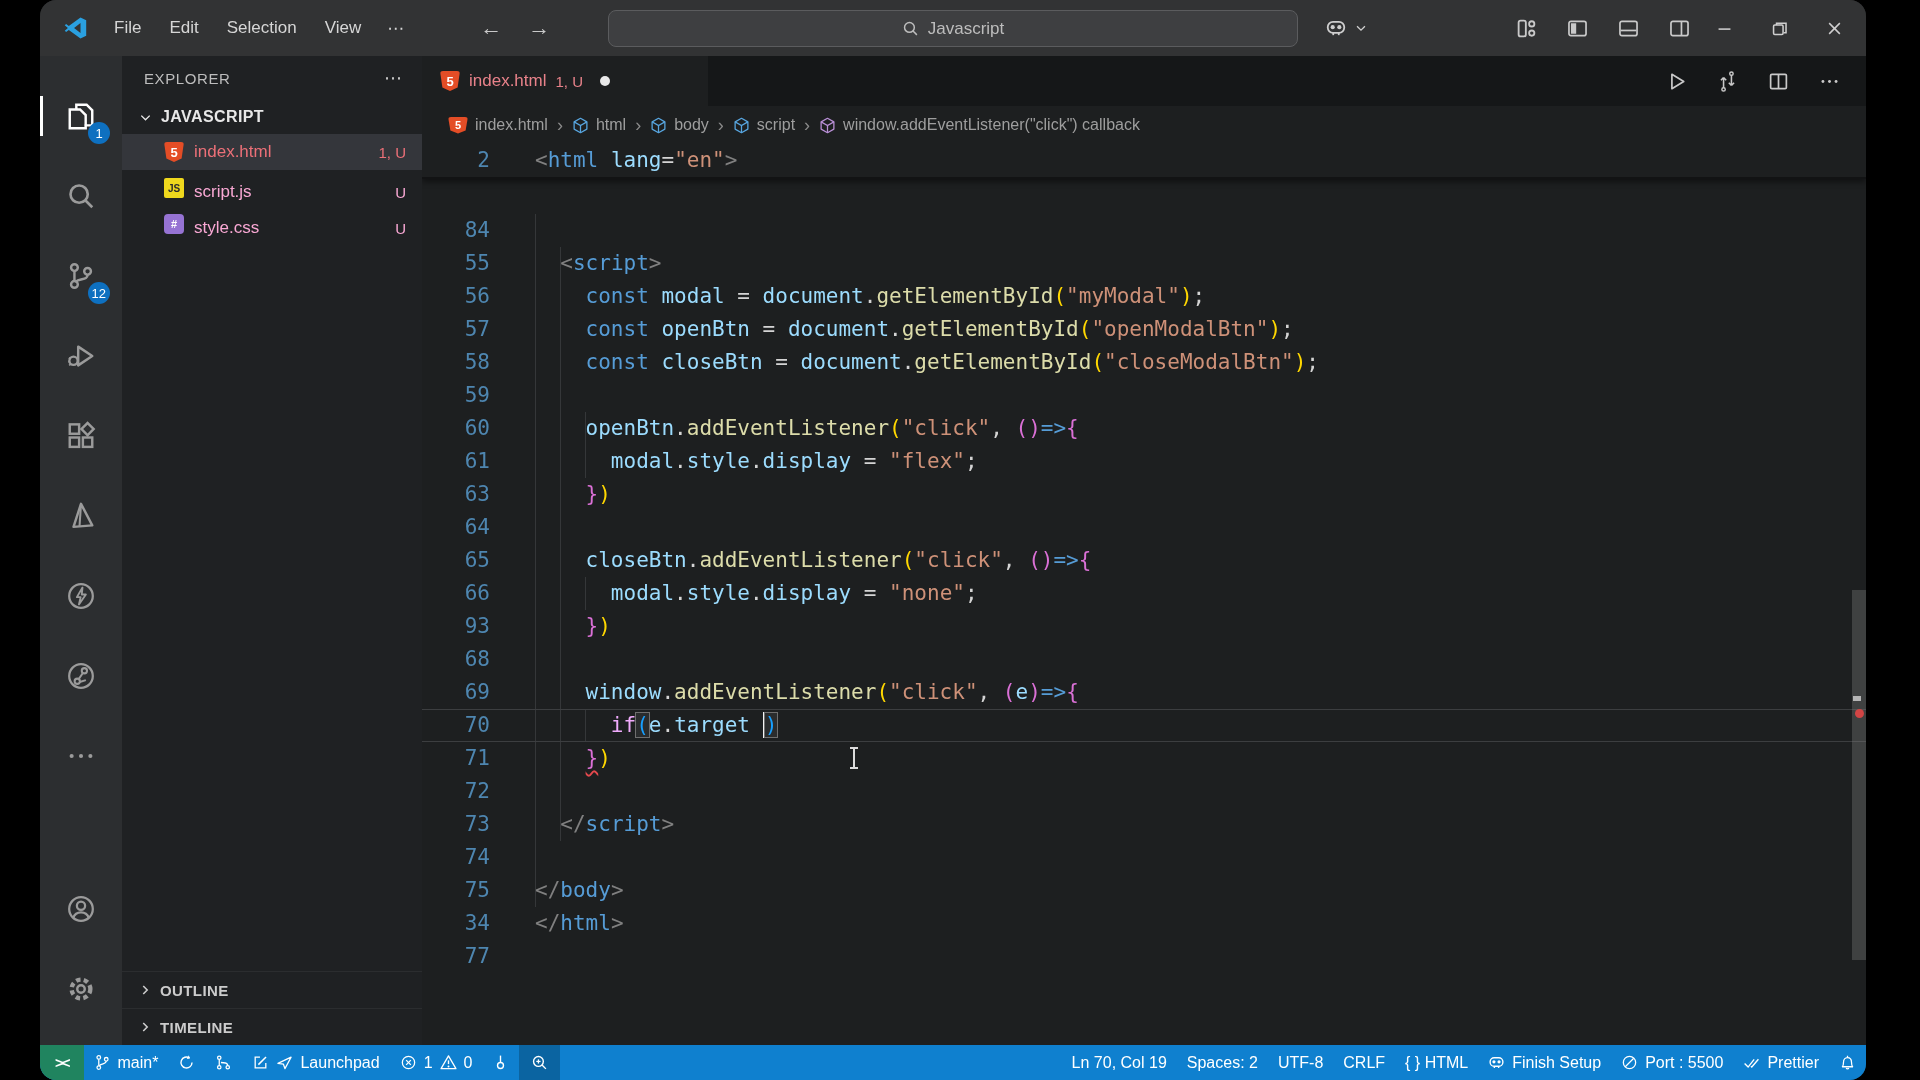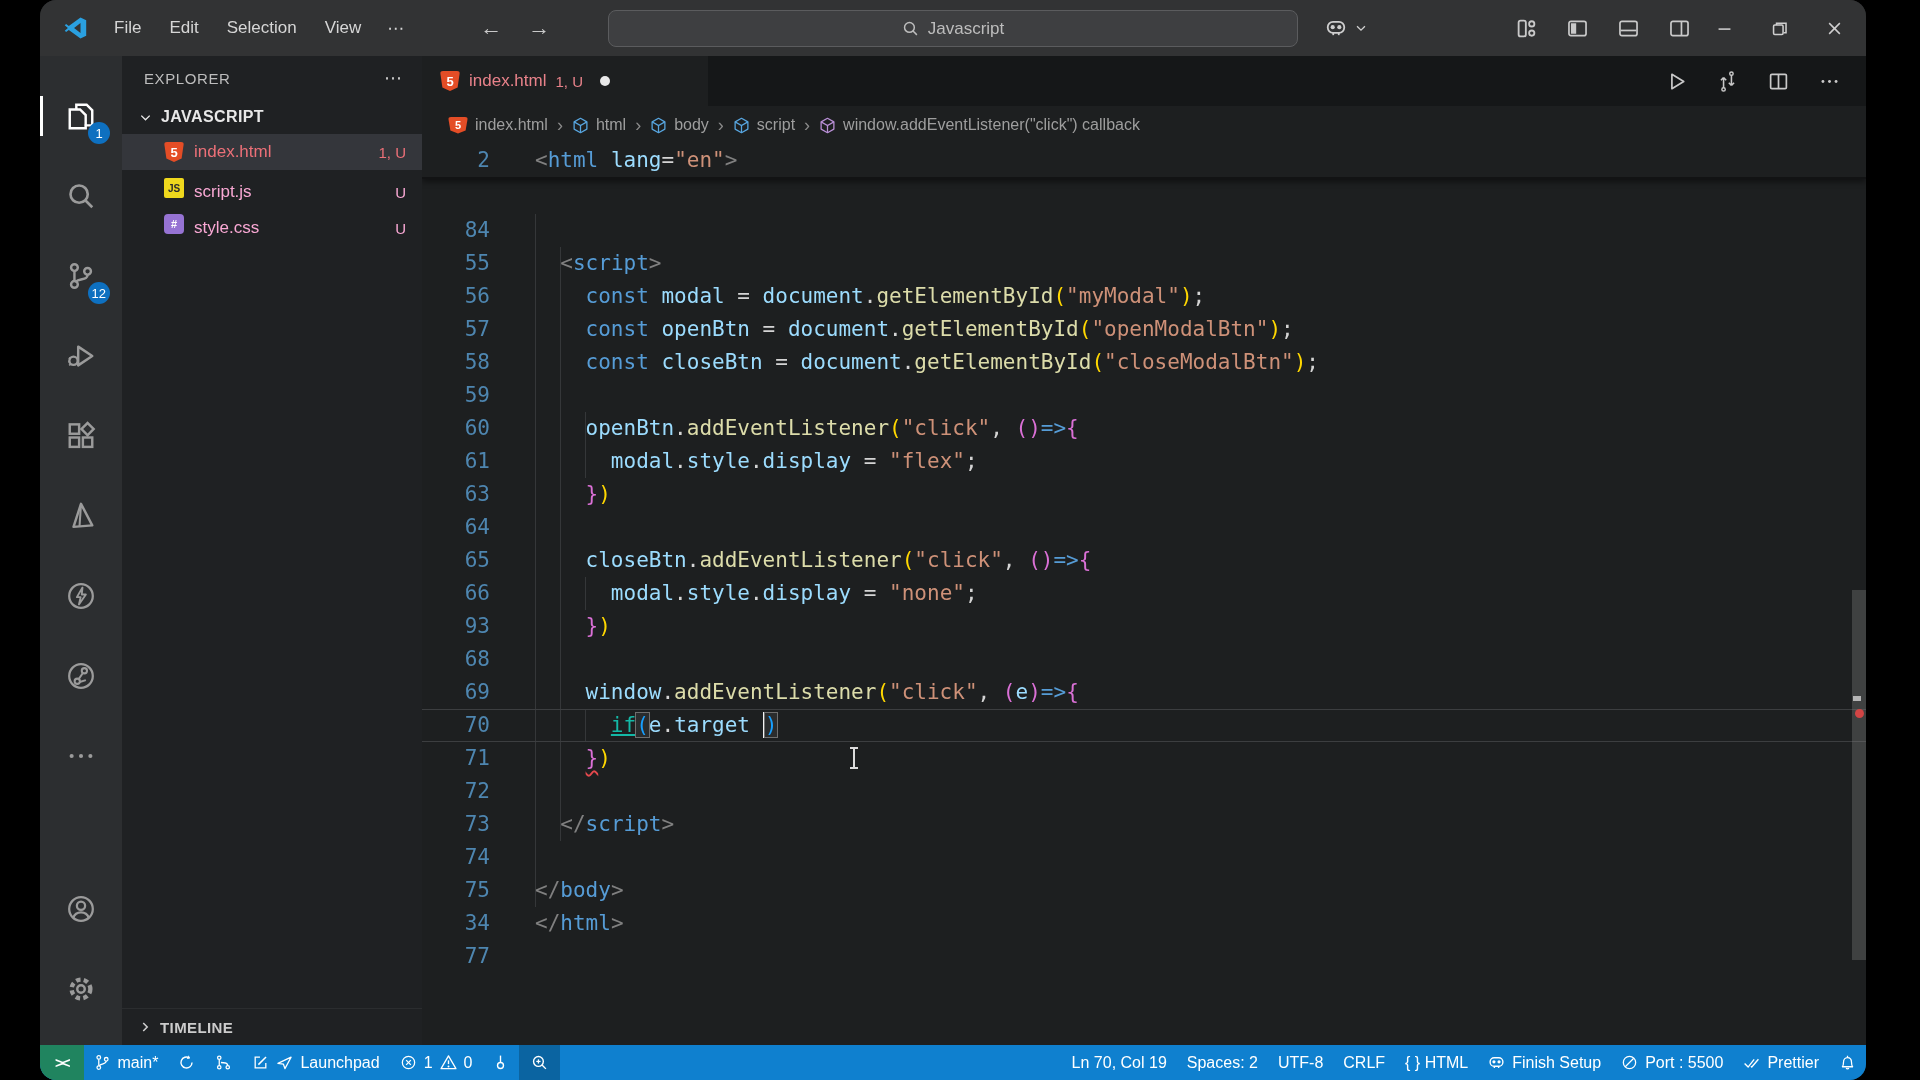--- a/index.html
+++ b/index.html
@@ -66,21 +66,21 @@
   .codearea{flex:1;position:relative;overflow:hidden;font-family:"DejaVu Sans Mono",monospace;
             font-size:21px;line-height:33px;color:#d4d4d4;}
   .sticky{position:absolute;top:0;left:0;right:0;z-index:6;background:#1d1f20;
           box-shadow:0 3px 6px rgba(0,0,0,.45);border-bottom:2px solid #121314;}
   .lines{position:absolute;top:70px;left:0;right:0;z-index:1;}
   .line{height:33px;display:flex;position:relative;}
   .line.active{box-shadow:inset 0 1px 0 #3c3e40, inset 0 -1px 0 #3c3e40;}
   .num{flex:0 0 68px;text-align:right;color:#4e86b0;user-select:none;}
   .txt{padding-left:45px;white-space:pre;}
   .tk-pl{color:#d4d4d4;} .tk-pu{color:#808080;} .tk-tg{color:#569cd6;} .tk-at{color:#9cdcfe;}
-  .tk-st{color:#ce9178;} .tk-kw{color:#569cd6;} .tk-ct{color:#14b8a6;text-decoration:underline;} .tk-fn{color:#dcdcaa;}
+  .tk-st{color:#ce9178;} .tk-kw{color:#569cd6;} .tk-ct{color:#f0abfc;} .tk-fn{color:#dcdcaa;}
   .tk-vr{color:#9cdcfe;} .tk-b1{color:#ffd700;} .tk-b2{color:#da70d6;}
   .tk-bx3{color:#179fff;outline:1px solid #6f6f6f;background:#2a2c2d;}
   .tk-b2e{color:#da70d6;text-decoration:underline wavy #e4484d 1.5px;text-underline-offset:5px;}
   .cursor{display:inline-block;width:0;border-left:2px solid #f2f2f2;height:26px;vertical-align:-6px;}
   .guide{position:absolute;width:1px;background:#353739;z-index:0;}
   .vscroll{position:absolute;right:0;top:0;bottom:0;width:14px;z-index:8;}
   .vthumb{position:absolute;left:0;right:0;top:446px;height:370px;background:rgba(130,130,130,.35);}
   .mark-err{position:absolute;right:2px;top:565px;width:9px;height:9px;border-radius:50%;background:#d24545;}
   .mark-cur{position:absolute;left:1px;top:552px;width:8px;height:5px;background:#b5b5b5;}
   .ibeam{position:absolute;left:431px;top:603px;width:2px;height:22px;background:#dcdcdc;z-index:9;}
@@ -425,20 +425,26 @@
               <span class="fic css">#</span>
               <span class="c-green">style.css</span>
               <span class="file-badge c-green">U</span>
             </div>
           </div>
         <div class="sb-sections" id="sbSections">
             <div class="sb-section">
               <svg class="ic" width="14" height="14">
                 <use href="#ic-chevron-right"></use>
               </svg>
+              <span>OUTLINE</span>
+            </div>
+            <div class="sb-section">
+              <svg class="ic" width="14" height="14">
+                <use href="#ic-chevron-right"></use>
+              </svg>
               <span>TIMELINE</span>
             </div>
           </div>
       </div>
 
       <div class="editor-col">
         <div class="tabbar">
           <div class="tab">
             <span class="fic html">5</span>
             <span class="tab-label">index.html</span>

